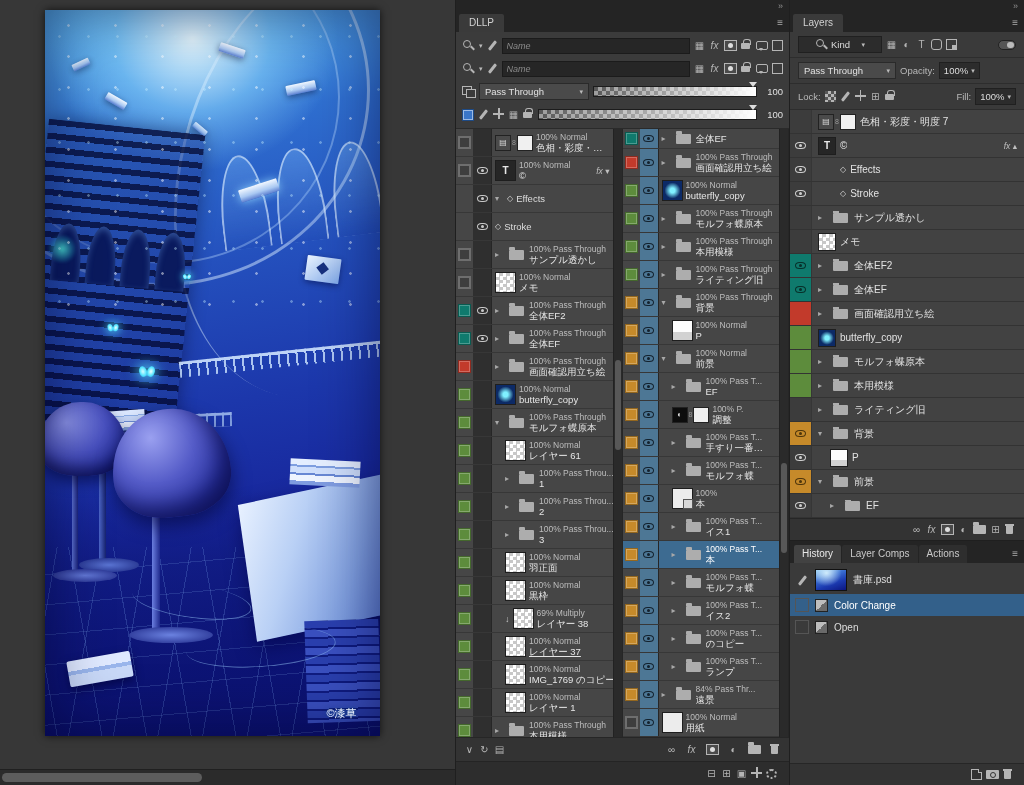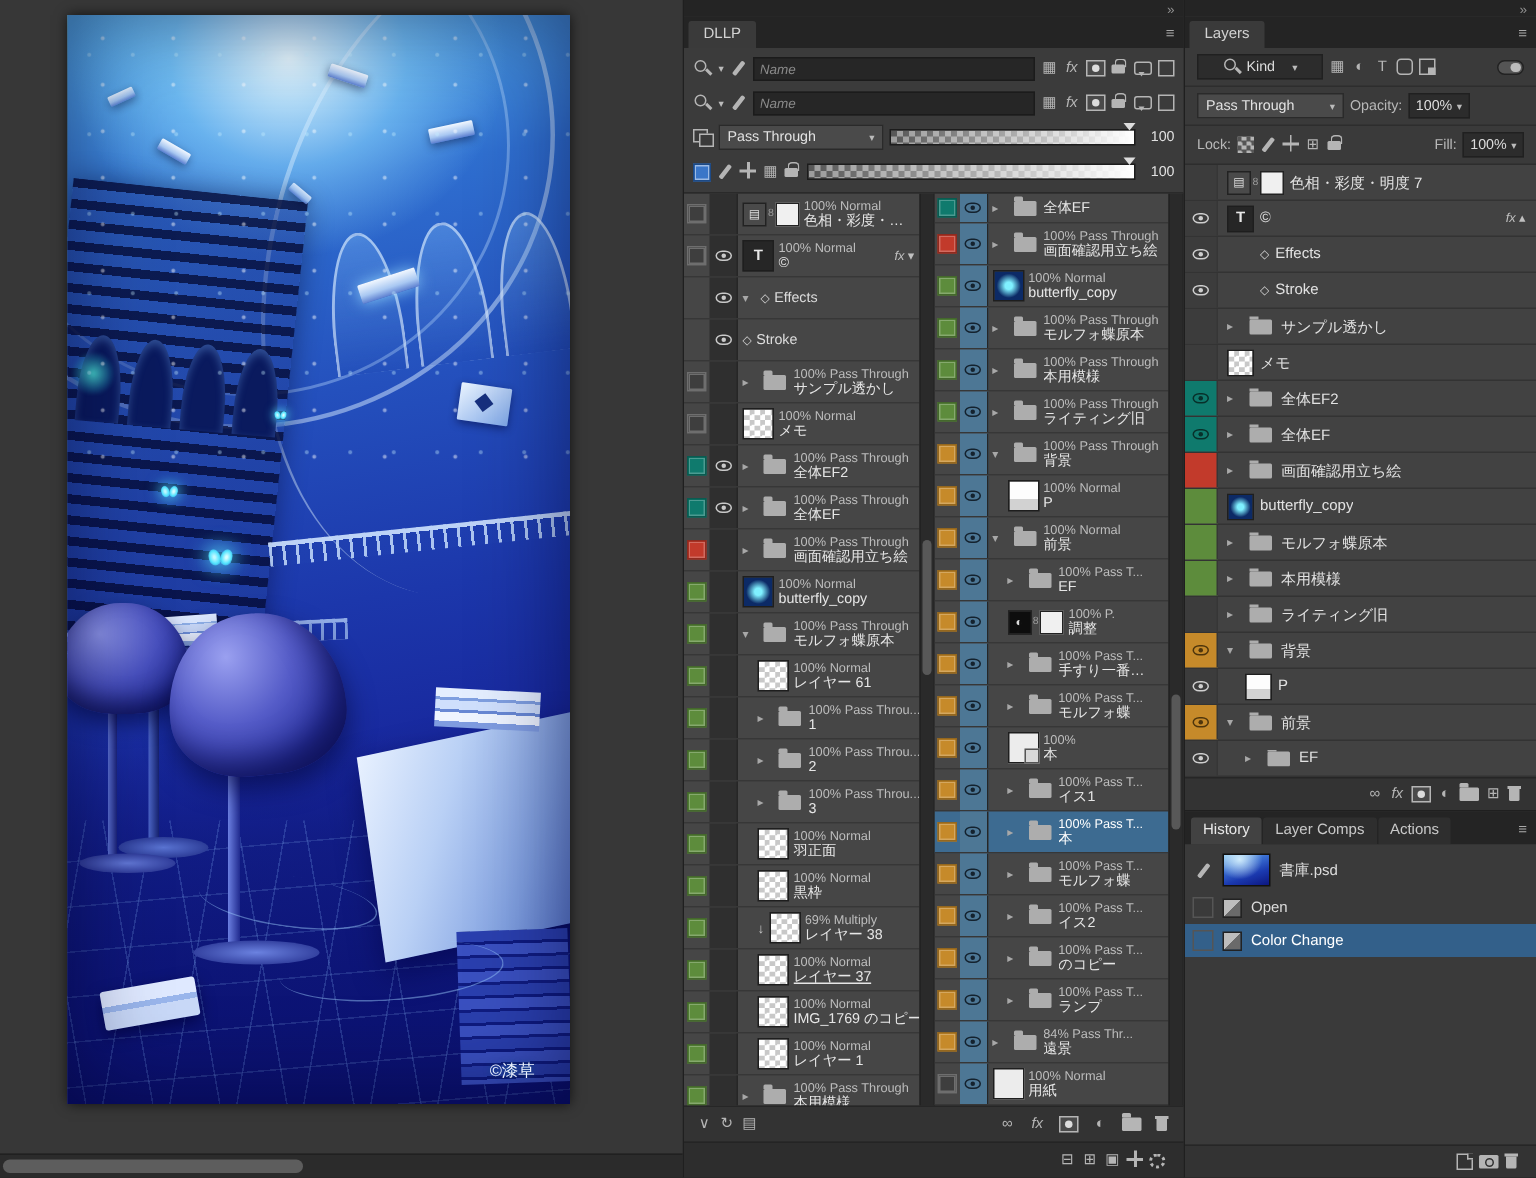--- a/index.html
+++ b/index.html
@@ -1197,29 +1197,29 @@
         </div>
       <div id="history-body">
         <div id="history-items">
             <div class="hrow snapshot">
               <span class="hsrc nob">
                 <span class="ico i-pen"></span>
               </span>
               <span class="hthumb"></span>
               <span class="hlabel">書庫.psd</span>
             </div>
+            <div class="hrow state selected">
+              <span class="hsrc"></span>
+              <span class="hicon"></span>
+              <span class="hlabel">Color Change</span>
+            </div>
             <div class="hrow state">
               <span class="hsrc"></span>
               <span class="hicon"></span>
               <span class="hlabel">Open</span>
-            </div>
-            <div class="hrow state selected">
-              <span class="hsrc"></span>
-              <span class="hicon"></span>
-              <span class="hlabel">Color Change</span>
             </div>
           </div>
       </div>
       <div id="history-bottom">
         <span class="icon-strip" id="history-bottom-icons">
             <span class="ico i-newdoc"></span>
             <span class="ico i-camera"></span>
             <span class="ico i-trash"></span>
           </span>
       </div>

